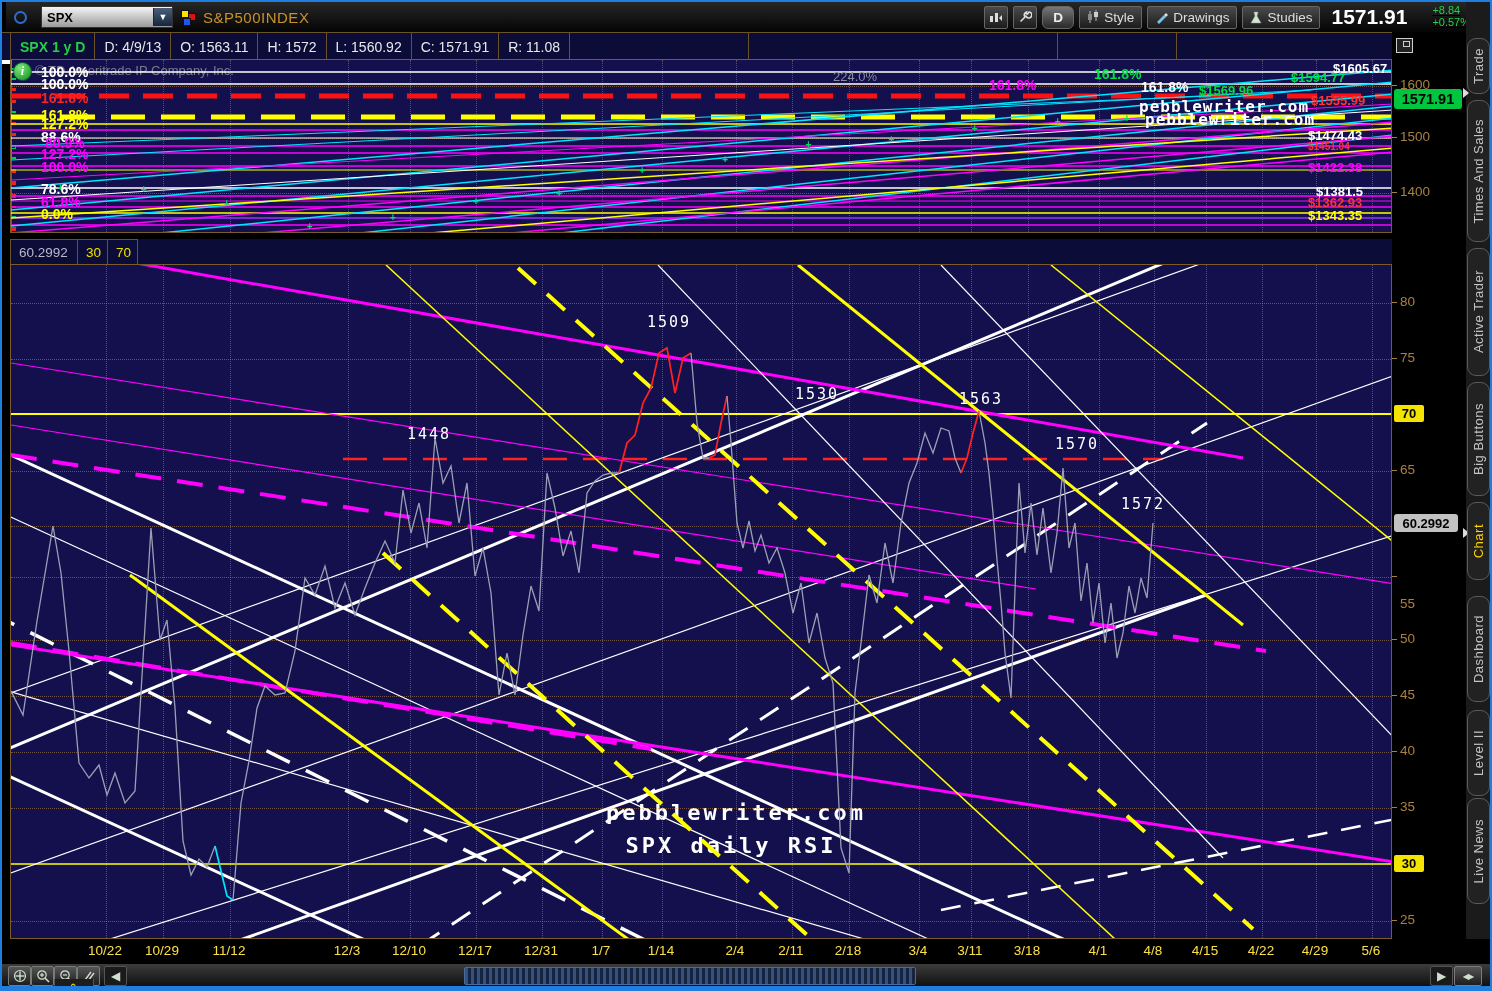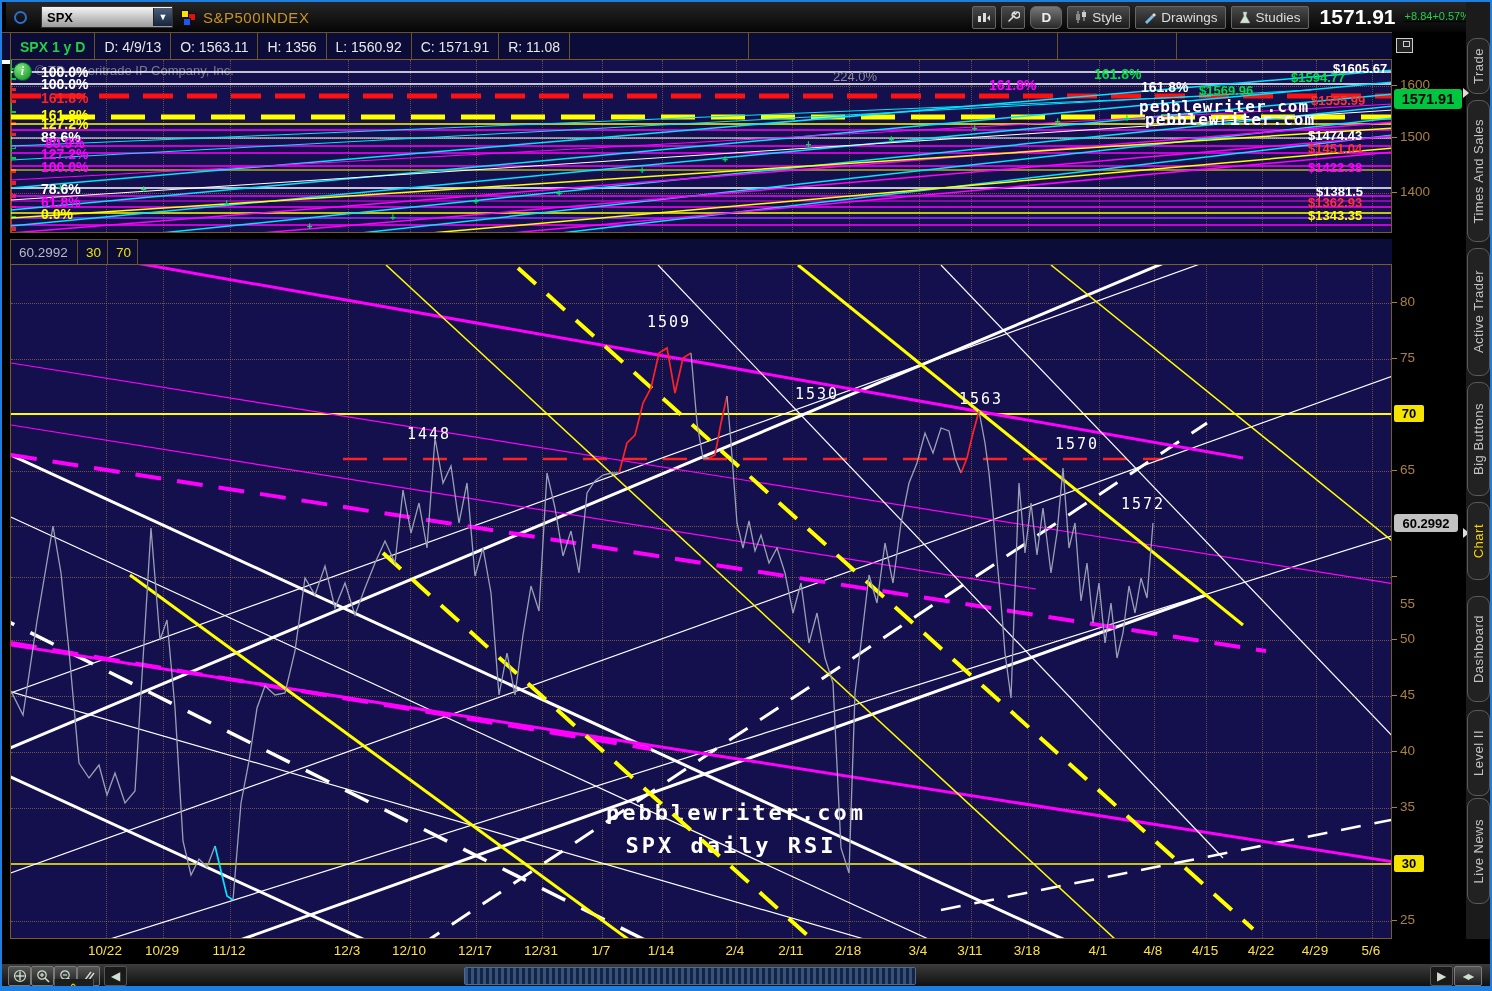--- a/index.html
+++ b/index.html
@@ -20,21 +20,21 @@
   .linksq .s2{left:7px;top:3px;background:#e01010;}
   .linksq .s3{left:2px;top:8px;background:#2255ee;}
   .symdesc{color:#c8922a;font-size:15px;margin-left:7px;letter-spacing:.5px;}
   .tb-right{position:absolute;right:24px;top:0;height:30px;display:flex;align-items:center;gap:5px;}
   .tbtn{height:21px;background:linear-gradient(#4a4a4a,#1c1c1c);border:1px solid #666;border-radius:2px;
         color:#ddd;font-size:13.5px;display:flex;align-items:center;gap:5px;padding:0 7px;cursor:pointer;}
   .tbtn.icon-only{width:22px;padding:0;justify-content:center;}
   .dbtn{font-weight:bold;color:#eee;background:linear-gradient(#777,#2a2a2a);border-radius:6px;width:30px;
         padding:0;justify-content:center;}
   .bigprice{color:#fff;font-size:21px;font-weight:bold;margin-left:6px;}
-  .chg{display:flex;flex-direction:row;line-height:1.05;margin-left:4px;text-decoration:underline;}
+  .chg{display:flex;flex-direction:column;line-height:1.05;margin-left:20px;text-decoration:underline;}
   .chg span{color:#21d04a;font-size:11px;}
   
   .ohlcbar{position:absolute;left:0;top:30px;width:1488px;height:27px;background:#0c0c38;
            border-top:1px solid #6b5328;border-bottom:4px solid #ffffff;display:flex;}
   .ocell{height:100%;display:flex;align-items:center;padding:0 9px;border-right:1px solid #6b5328;
          color:#e8e8e8;font-size:14px;white-space:nowrap;}
   .ocell.first{border-left:1px solid #6b5328;margin-left:8px;color:#24cf45;font-weight:bold;}
   .ocell.filler{color:transparent;}
   
   .upperchart{position:absolute;left:8px;top:57px;width:1382px;height:174px;background:#14104e;
@@ -146,21 +146,21 @@
         <span>+8.84</span>
         <span>+0.57%</span>
       </span>
     </div>
   </div>
 
   <div class="ohlcbar">
     <div class="ocell first">SPX 1 y D</div>
     <div class="ocell">D: 4/9/13</div>
     <div class="ocell">O: 1563.11</div>
-    <div class="ocell">H: 1356</div>
+    <div class="ocell">H: 1572</div>
     <div class="ocell">L: 1560.92</div>
     <div class="ocell">C: 1571.91</div>
     <div class="ocell">R: 11.08</div>
     <div class="ocell filler" style="width:160px"></div>
     <div class="ocell filler" style="width:290px"></div>
     <div class="ocell filler" style="width:100px"></div>
     <div class="ocell filler" style="flex:1"></div>
   </div>
 
   <div class="upperchart" id="upperchart">
@@ -286,21 +286,21 @@
       <div class="chartlabel" style="left: 978px; top: 17px; color: rgb(255, 0, 255); font-size: 14px; font-weight: bold; z-index: 20;">161.8%</div>
       <div class="chartlabel" style="left: 1083px; top: 6px; color: rgb(0, 221, 68); font-size: 14px; font-weight: bold; z-index: 20;">161.8%</div>
       <div class="chartlabel" style="left: 1130px; top: 19px; color: rgb(255, 255, 255); font-size: 14px; font-weight: bold; z-index: 20;">161.8%</div>
       <div class="chartlabel" style="left: 1322px; top: 1px; color: rgb(255, 255, 255); font-size: 13px; font-weight: bold; z-index: 20;">$1605.67</div>
       <div class="chartlabel" style="left: 1280px; top: 10px; color: rgb(0, 221, 68); font-size: 13px; font-weight: bold; z-index: 20;">$1594.77</div>
       <div class="chartlabel" style="left: 1188px; top: 23px; color: rgb(0, 221, 68); font-size: 13px; font-weight: bold; z-index: 20;">$1569.96</div>
       <div class="chartlabel" style="left: 1128px; top: 37px; color: rgb(255, 255, 255); font-size: 16px; font-weight: bold; font-family: &quot;DejaVu Sans Mono&quot;, monospace; letter-spacing: 1px; z-index: 20;">pebblewriter.com</div>
       <div class="chartlabel" style="left: 1134px; top: 50px; color: rgb(255, 255, 255); font-size: 16px; font-weight: bold; font-family: &quot;DejaVu Sans Mono&quot;, monospace; letter-spacing: 1px; z-index: 20;">pebblewriter.com</div>
       <div class="chartlabel" style="left: 1300px; top: 33px; color: rgb(255, 51, 51); font-size: 13px; font-weight: bold; z-index: 20;">$1555.99</div>
       <div class="chartlabel" style="left: 1297px; top: 68px; color: rgb(255, 255, 255); font-size: 13px; font-weight: bold; z-index: 20;">$1474.43</div>
-      <div class="chartlabel" style="left: 1297px; top: 81px; color: rgb(255, 51, 51); font-size: 13px; font-weight: bold; z-index: 20;">$1451.04</div>
+      <div class="chartlabel" style="left: 1297px; top: 81px; color: rgb(255, 51, 51); font-size: 10px; font-weight: bold; z-index: 20;">$1451.04</div>
       <div class="chartlabel" style="left: 1297px; top: 100px; color: rgb(255, 0, 255); font-size: 13px; font-weight: bold; z-index: 20;">$1422.38</div>
       <div class="chartlabel" style="left: 1305px; top: 124px; color: rgb(255, 255, 255); font-size: 13px; font-weight: bold; z-index: 20;">$1381.5</div>
       <div class="chartlabel" style="left: 1297px; top: 135px; color: rgb(255, 51, 51); font-size: 13px; font-weight: bold; z-index: 20;">$1362.93</div>
       <div class="chartlabel" style="left: 1297px; top: 148px; color: rgb(255, 255, 0); font-size: 13px; font-weight: bold; z-index: 20;">$1343.35</div>
     </div>
 
   <div class="rsiheader">
     <div class="rcell" style="width:50px">60.2992</div>
     <div class="rcell yellow" style="width:13px">30</div>
     <div class="rcell yellow" style="width:13px">70</div>

